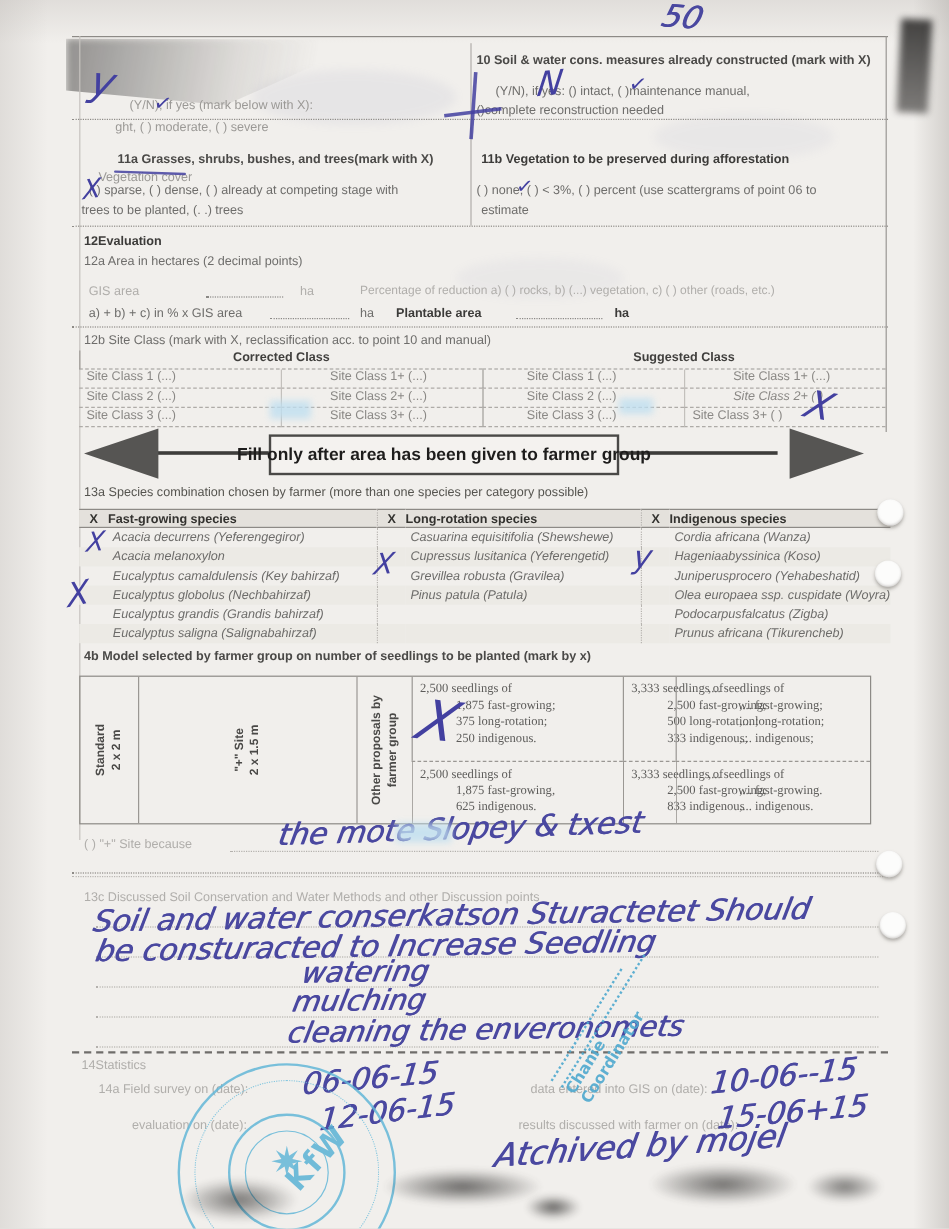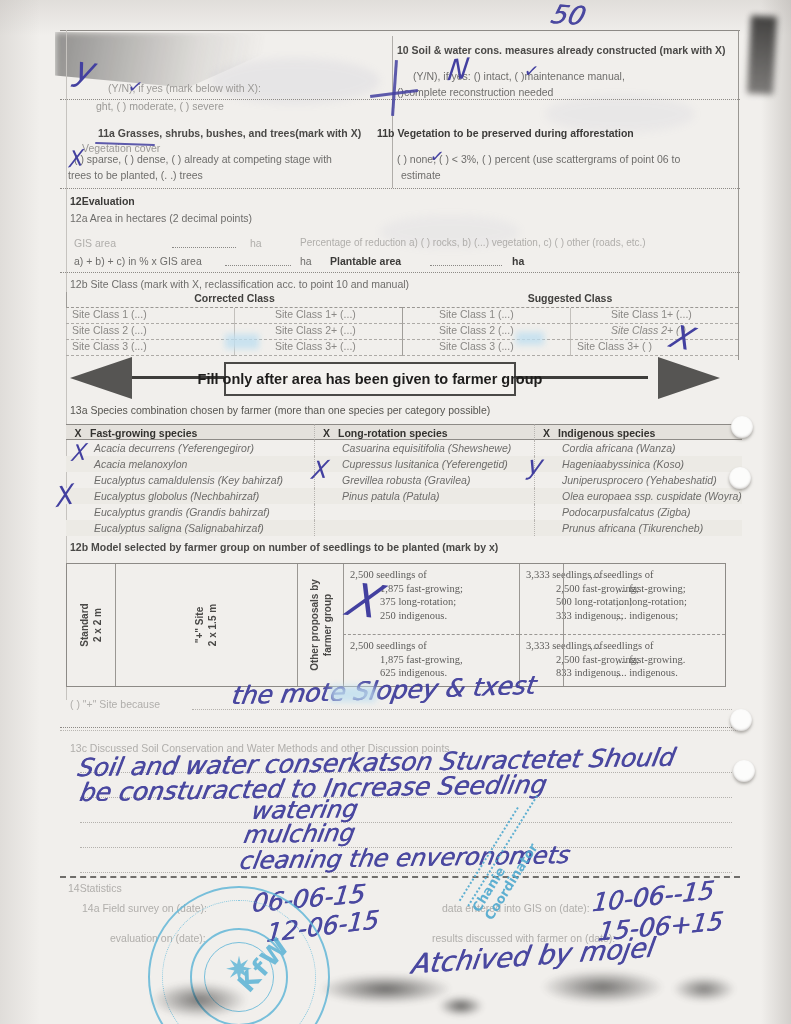--- a/index.html
+++ b/index.html
@@ -110,21 +110,21 @@
   <div class="mark" style="left:76px;top:52px;font-size:34px;transform:rotate(6deg) skewX(-8deg);">y</div>
   <div class="mark" style="left:128px;top:78px;font-size:18px;transform:rotate(10deg);">✓</div>
   <div class="abs" style="left:393px;top:60px;width:2.5px;height:56px;background:#4340a0;transform:rotate(4deg);opacity:.85;"></div>
   <div class="abs" style="left:370px;top:92px;width:48px;height:2.5px;background:#4340a0;transform:rotate(-7deg);opacity:.85;"></div>
   <div class="mark" style="left:448px;top:56px;font-size:28px;transform:rotate(-6deg) skewX(-14deg);">N</div>
   <div class="mark" style="left:524px;top:62px;font-size:18px;transform:rotate(8deg);">✓</div>
 
   <div class="abs t faint" style="left:82px;top:126px;">Vegetation cover</div>
   <div class="abs t sb" style="left:74px;top:127px;margin-left:24px;">11a Grasses, shrubs, bushes, and trees(mark with X)</div>
   <div class="abs" style="left:95px;top:143px;width:60px;height:2px;background:#4340a0;transform:rotate(2deg);border-radius:2px;opacity:.85;"></div>
-  <div class="abs t dk" style="left:377px;top:127px;">11b Vegetation to be preserved during afforestation</div>
+  <div class="abs t dk" style="left:401px;top:127px;">11b Vegetation to be preserved during afforestation</div>
   <div class="abs t" style="left:74px;top:153px;">(  ) sparse, (  ) dense, (  ) already at competing stage with</div>
   <div class="abs t" style="left:68px;top:169px;">trees to be planted, (. .) trees</div>
   <div class="abs t" style="left:397px;top:153px;">(  ) none, (  ) &lt; 3%, (  ) percent (use scattergrams of point 06 to</div>
   <div class="abs t" style="left:401px;top:169px;">estimate</div>
   <div class="mark" style="left:69px;top:148px;font-size:22px;transform:rotate(-8deg) skewX(-10deg);">X</div>
   <div class="mark" style="left:430px;top:148px;font-size:17px;transform:rotate(6deg);">✓</div>
   <div class="divider" style="left:60px;top:188px;width:680px;"></div>
 
   <div class="abs t dk" style="left:70px;top:195px;">12Evaluation</div>
   <div class="abs t" style="left:70px;top:212px;">12a Area in hectares (2 decimal points)</div>
@@ -217,21 +217,21 @@
     <div class="sp-cell sp-shade sp-bl"></div>
     <div class="sp-cell sp-shade"></div>
     <div class="sp-cell sp-shade sp-bl"></div>
     <div class="sp-cell sp-shade">Prunus africana (Tikurencheb)</div>
   </div>
   <div class="mark" style="left:72px;top:442px;font-size:22px;transform:rotate(-6deg) skewX(-12deg);">X</div>
   <div class="mark" style="left:56px;top:482px;font-size:27px;transform:rotate(-12deg) skewX(-10deg);">X</div>
   <div class="mark" style="left:312px;top:458px;font-size:24px;transform:rotate(-4deg) skewX(-12deg);">X</div>
   <div class="mark" style="left:528px;top:452px;font-size:26px;transform:rotate(-2deg) skewX(-10deg);">y</div>
 
-  <div class="abs t sb" style="left:70px;top:541px;">12b Model selected by farmer group on number of seedlings to be planted (mark by x)</div>
+  <div class="abs t sb" style="left:70px;top:541px;">4b Model selected by farmer group on number of seedlings to be planted (mark by x)</div>
   <div class="abs md-table">
     <div class="vcell first">
       <div class="vtext">
           <div>Standard</div>
           <div>2 x 2 m</div>
         </div>
     </div>
     <div class="mcell">
       <div class="mline first">2,500 seedlings of</div>
       <div class="mline">1,875 fast-growing;</div>

